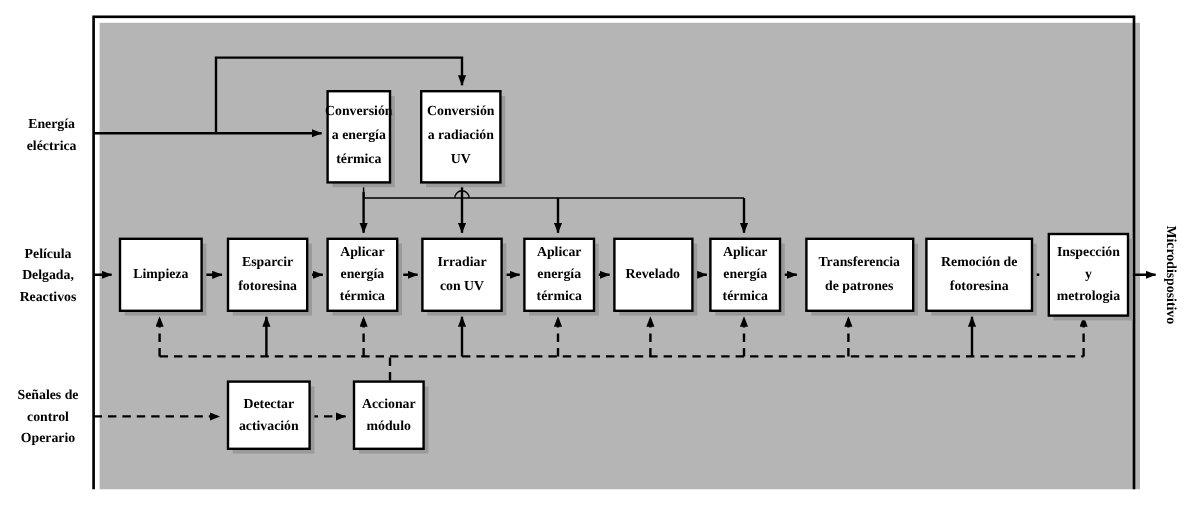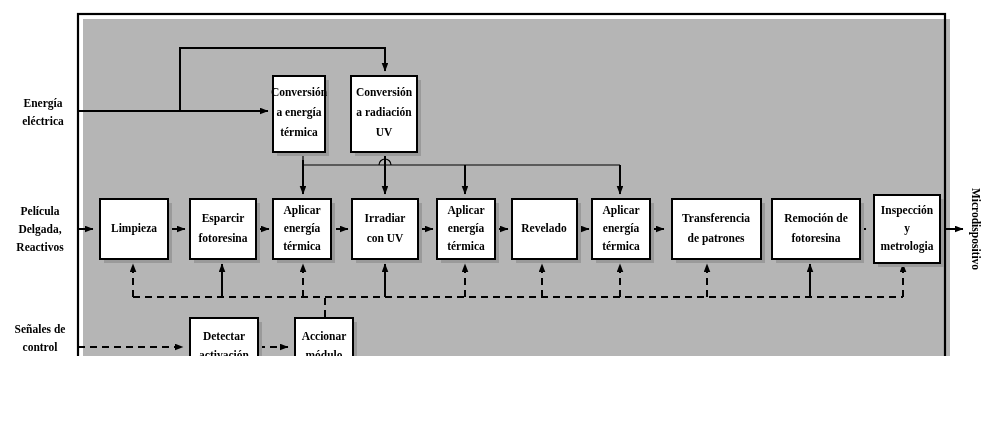--- a/index.html
+++ b/index.html
@@ -3,21 +3,21 @@
 <meta charset="utf-8">
 <style>
   html, body {
     margin: 0;
     padding: 0;
     background: #ffffff;
   }
   #canvas {
     position: relative;
     width: 992px;
-    height: 356px;
+    height: 408px;
     background: #ffffff;
     font-family: "Liberation Serif", "DejaVu Serif", serif;
     overflow: hidden;
   }
   svg#diagram {
     position: absolute;
     left: 0; top: 0;
     width: 992px;
     height: 433px;
   }

